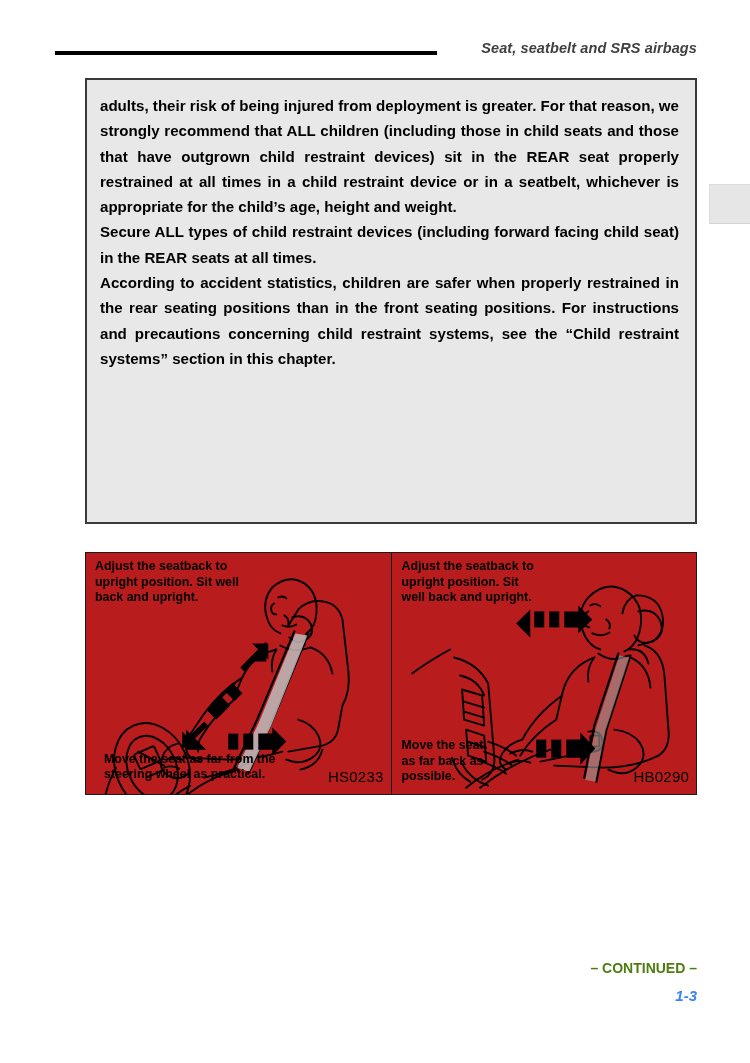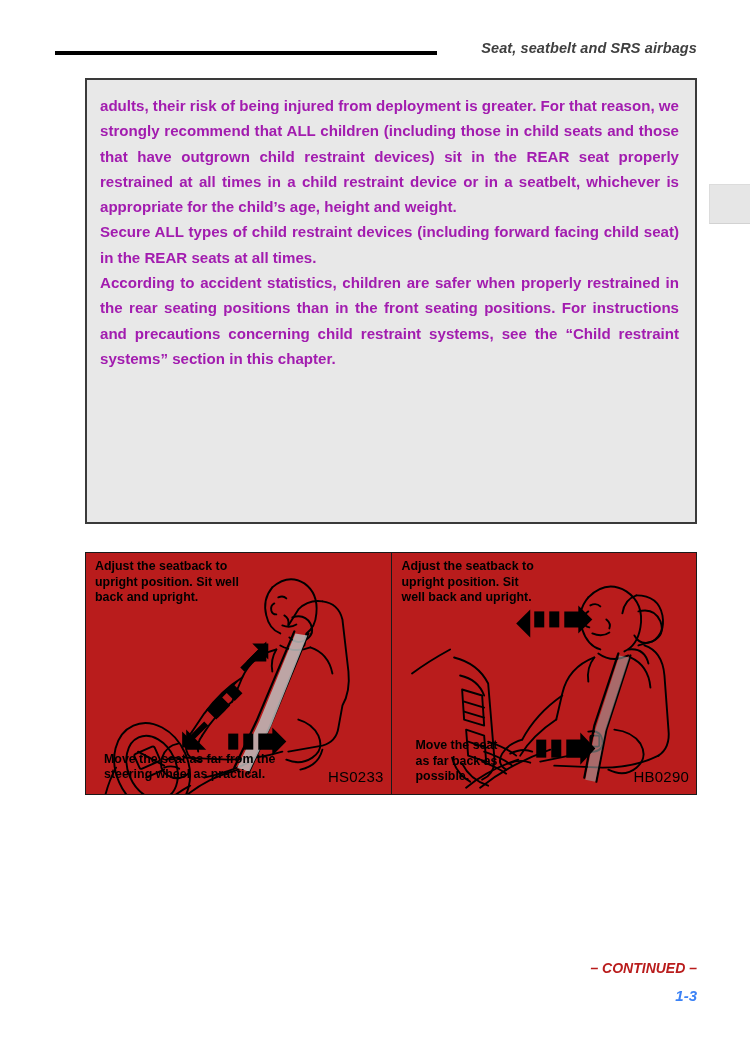--- a/index.html
+++ b/index.html
@@ -65,21 +65,21 @@
     box-sizing: border-box;
     background: #e8e8e8;
     border: 2px solid #3a3a3a;
     padding: 13px 16px 10px 13px;
   }
   .warning-box p {
     margin: 0;
     font-size: 15.1px;
     font-weight: bold;
     line-height: 25.3px;
-    color: #a21caf;
+    color: #000000;
     text-align: justify;
     text-justify: inter-word;
     -webkit-hyphens: none;
     hyphens: none;
   }
 
   
   .figure-group {
     position: absolute;
     left: 85px;
@@ -104,21 +104,21 @@
     font-size: 12.4px;
     font-weight: bold;
     line-height: 15.6px;
     color: #000000;
     white-space: pre-line;
     z-index: 6;
   }
   .cap-top-left   { left: 9px;  top: 6px; }
   .cap-top-right  { left: 10px; top: 6px; }
   .cap-bottom-left  { left: 18px; bottom: 11px; }
-  .cap-bottom-right { left: 24px; bottom: 9px; }
+  .cap-bottom-right { left: 10px; bottom: 9px; }
   .panel-code {
     position: absolute;
     right: 7px;
     bottom: 9px;
     font-size: 15px;
     font-weight: normal;
     color: #000000;
     letter-spacing: 0.2px;
     z-index: 6;
   }
@@ -130,22 +130,21 @@
     z-index: 1;
   }
 
   
   .footer-continued {
     position: absolute;
     right: 53px;
     top: 960px;
     font-size: 14px;
     font-weight: bold;
-    font-style: italic;
-    color: #b91c1c;
+    color: #4d7c0f;
     white-space: nowrap;
   }
   .footer-page {
     position: absolute;
     right: 53px;
     top: 987px;
     font-size: 15px;
     font-weight: bold;
     font-style: italic;
     color: #3b82f6;

